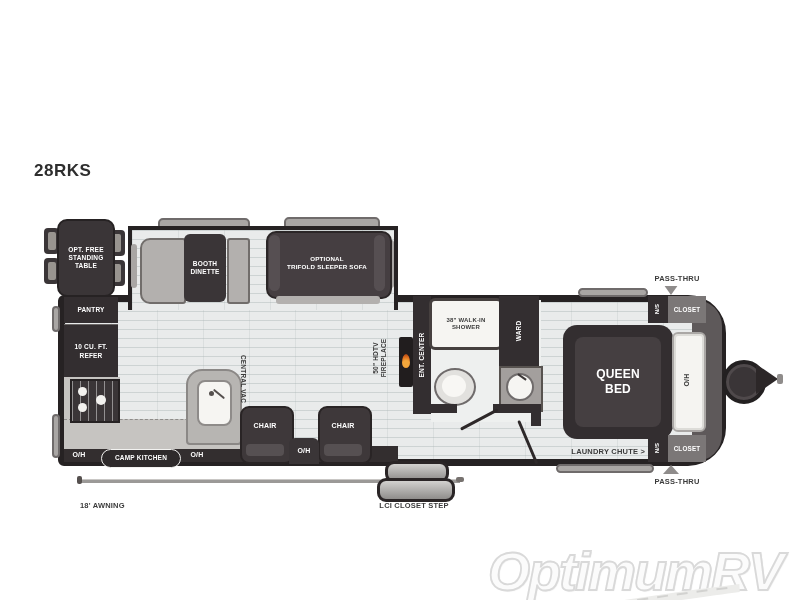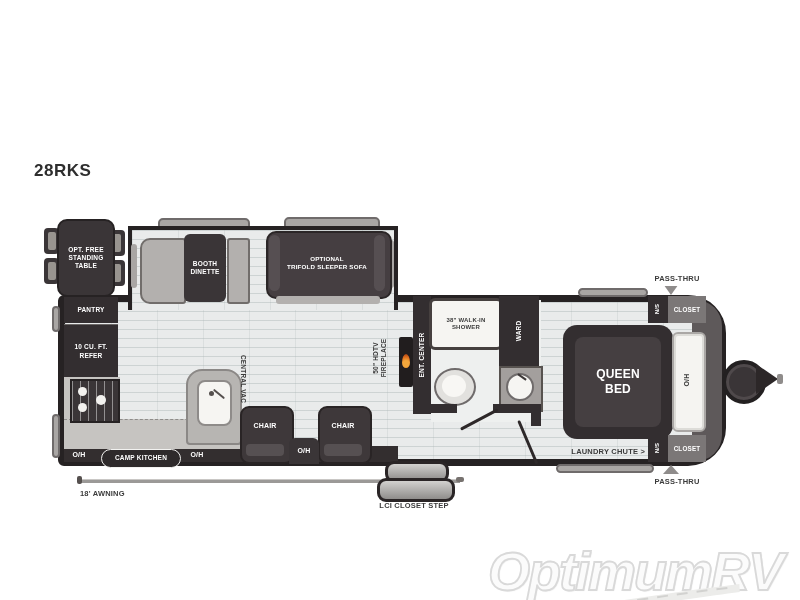--- a/index.html
+++ b/index.html
@@ -199,21 +199,21 @@
 
   <div class="abs" style="left:722px;top:308px;width:62px;height:48px;">
     <span class="abs" style="left:0;top:4px;width:36px;height:36px;background:#3a3537;border:4px solid #232021;border-radius:50%;box-shadow:inset 0 0 0 3px #4f494b;"></span>
     <span class="abs" style="left:34px;top:8px;width:22px;height:30px;background:#2c2728;clip-path:polygon(0 0,100% 50%,0 100%);"></span>
     <span class="abs" style="left:55px;top:18px;width:6px;height:10px;background:#8f8c8b;border-radius:2px;"></span>
   </div>
 
   <div class="abs" style="left:80px;top:431px;width:380px;height:3px;background:#9b9997;border-top:1px solid #c9c7c5;"></div>
   <div class="abs" style="left:77px;top:428px;width:5px;height:8px;background:#55504e;border-radius:2px;"></div>
   <div class="abs" style="left:456px;top:429px;width:8px;height:5px;background:#77726f;border-radius:2px;"></div>
-  <div class="abs lbl" style="left:80px;top:441px;width:70px;font-size:7.5px;text-align:left;">18' AWNING</div>
+  <div class="abs lbl" style="left:80px;top:453px;width:70px;font-size:7.5px;text-align:left;">18' AWNING</div>
 
   <div class="abs" style="left:385px;top:413px;width:58px;height:16px;background:linear-gradient(#d2d1cf,#8f8d8b);border:3px solid #2a2526;border-radius:9px;"></div>
   <div class="abs" style="left:377px;top:430px;width:72px;height:18px;background:linear-gradient(#d2d1cf,#8f8d8b);border:3px solid #2a2526;border-radius:9px;"></div>
   <div class="abs lbl" style="left:353px;top:453px;width:122px;font-size:7.5px;">LCI CLOSET STEP</div>
 
   <div class="abs watermark-text" style="left:488px;top:492px;">OptimumRV</div>
   <svg class="abs" style="left:500px;top:538px;transform:rotate(-2deg);" width="244" height="34" viewBox="0 0 244 34">
     <path d="M4 30 C 70 20, 170 8, 240 2 L 240 10 C 180 16, 70 28, 22 34 Z" fill="#ececea"></path>
     <path d="M18 29 C 90 20, 170 10, 236 5" fill="none" stroke="#d2d2d0" stroke-width="2" stroke-dasharray="11 9"></path>
   </svg>

